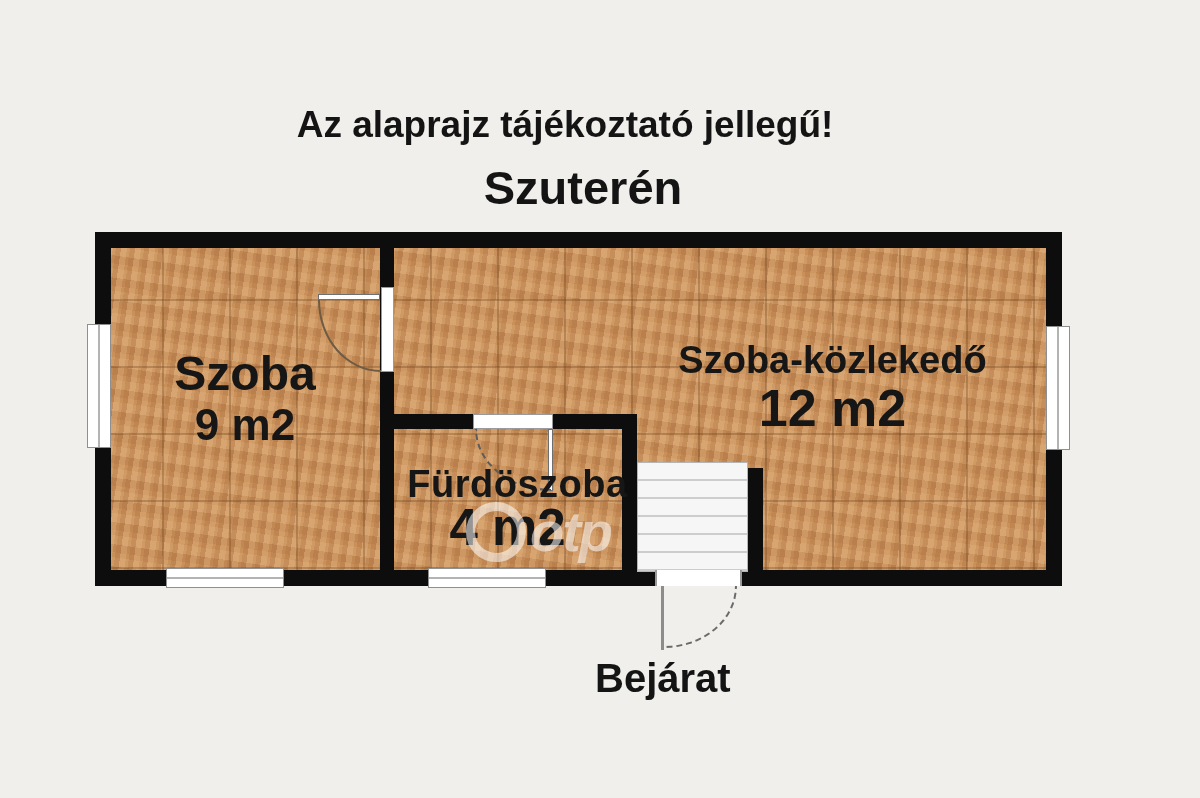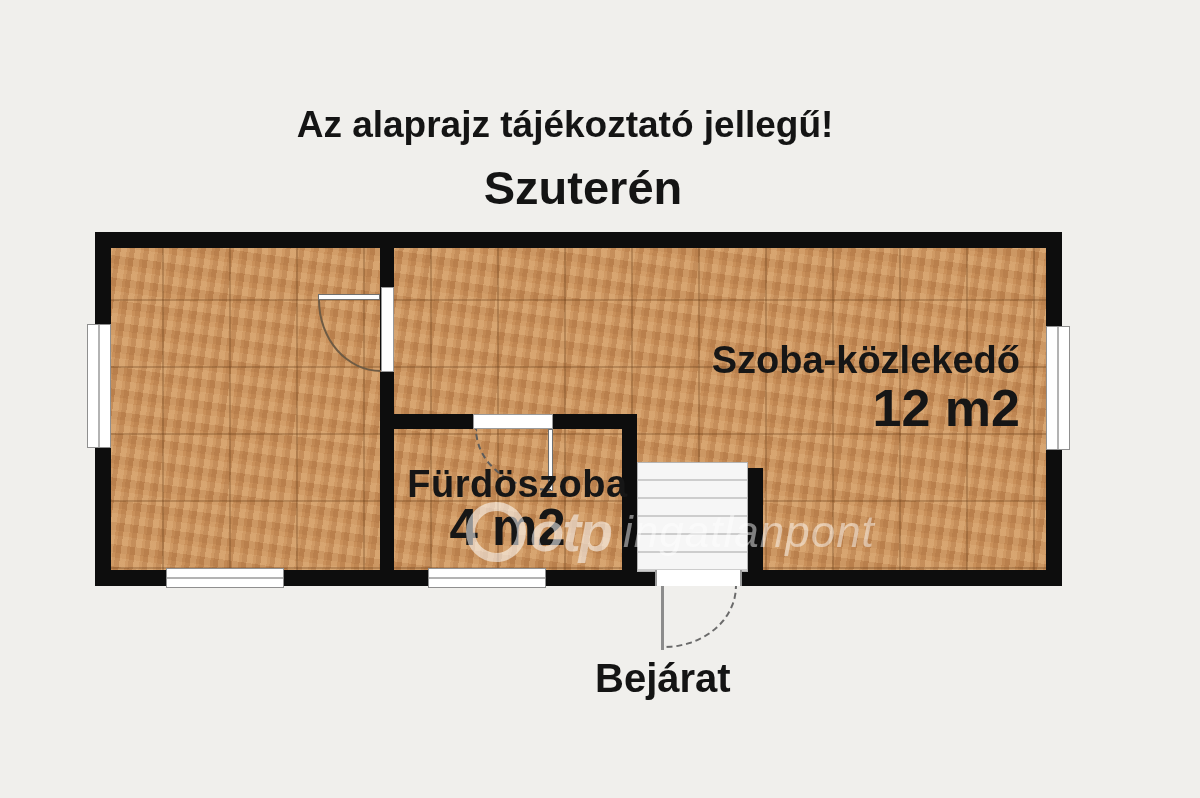--- a/index.html
+++ b/index.html
@@ -80,21 +80,21 @@
   }
 
   .room-label { position:absolute; text-align:center; font-weight:bold; color:#161616; z-index:5; }
   .room-name, .room-area { display:block; }
   .lbl-szoba { left:15px;  top:116px; width:270px; }
   .lbl-szoba .room-name { font-size:48px; line-height:52px; }
   .lbl-szoba .room-area { font-size:44px; line-height:50px; }
   .lbl-bath  { left:285px; top:230px; width:255px; }
   .lbl-bath .room-name { font-size:38px; line-height:44px; letter-spacing:0.5px;margin-left:20px; }
   .lbl-bath .room-area { font-size:51px; line-height:44px; }
-  .lbl-koz   { left:550px; top:104px; width:375px;text-align:right; }
+  .lbl-koz   { left:550px; top:104px; width:375px; }
   .lbl-koz .room-name { font-size:38px; line-height:48px; }
   .lbl-koz .room-area { font-size:52px; line-height:48px; }
 
   .entrance-label {
     position:absolute; left:595px; top:656px; width:240px; text-align:left;
     font-size:40px; font-weight:bold; color:#141414;
   }
 
   .watermark {
     position:absolute; left:430px; top:497px; height:70px; z-index:7;
@@ -146,34 +146,37 @@
     <div class="gap gap-bath"></div>
     <div class="leaf leaf-bath"></div>
     <div class="arc arc-bath"></div>
 
     <div class="stairs"></div>
 
     <div class="gap gap-entrance"></div>
     <div class="leaf-entrance"></div>
     <div class="arc-entrance"></div>
 
+    <div class="room-label lbl-szoba">
+      <span class="room-name">Szoba</span>
+      <span class="room-area">9 m2</span>
+    </div>
 
     <div class="room-label lbl-bath">
       <span class="room-name">Fürdöszoba</span>
       <span class="room-area">4 m2</span>
     </div>
 
     <div class="room-label lbl-koz">
       <span class="room-name">Szoba-közlekedő</span>
       <span class="room-area">12 m2</span>
     </div>
 
   </div>
 
   <div class="entrance-label">Bejárat</div>
 
   <div class="watermark">
     <span class="wm-ring"></span>
     <span class="wm-otp">otp</span>
-    <span class="wm-rest">ingatlanpont</span>
   </div>
 
 </div>
 
 </body></html>

